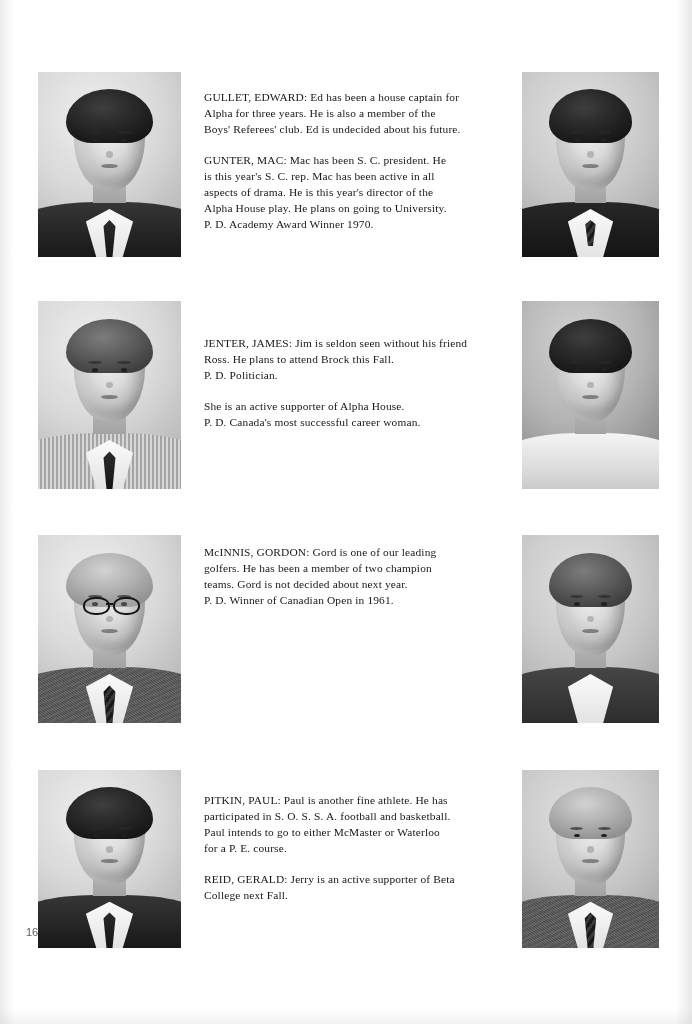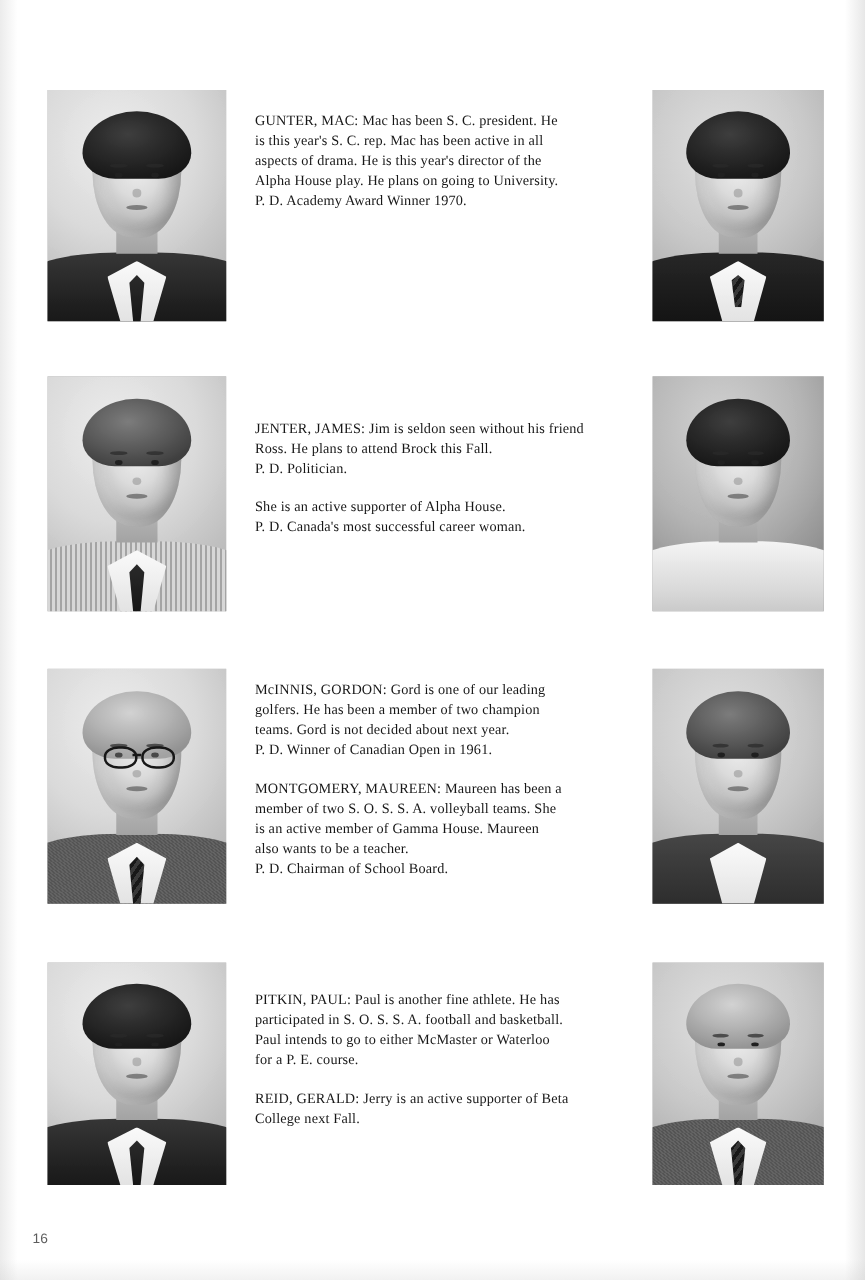--- a/index.html
+++ b/index.html
@@ -153,21 +153,21 @@
   .bio-entry + .bio-entry {
     margin-top: 15.5px;
   }
   .bio-entry p {
     margin: 0;
   }
 
   .page-number {
     position: absolute;
     left: 26px;
-    top: 985px;
+    top: 926px;
     font-size: 11px;
     color: #5d5d5d;
     font-family: "Liberation Sans", sans-serif;
   }
 
   .edge-smudge {
     position: absolute;
     pointer-events: none;
   }
   .edge-left {
@@ -310,20 +310,25 @@
         <div class="eye" style="left: 51.7175px; top: 63.724px; width: 6.165px; height: 3.7647px;"></div>
         <div class="brow" style="left: 75.6925px; top: 56.6129px; width: 13.015px; height: 2.9281px;"></div>
         <div class="eye" style="left: 79.1175px; top: 63.724px; width: 6.165px; height: 3.7647px;"></div>
         <div class="nose" style="left: 64.7325px; top: 76.273px; width: 7.535px; height: 6.2745px;"></div>
         <div class="mouth" style="left: 60.28px; top: 88.822px; width: 16.44px; height: 3.7647px;"></div>
       </div>
     </div>
   <div id="text-host">
       <div class="bio-block" style="top: 90px;">
         <div class="bio-entry">
+          <p>GULLET, EDWARD: Ed has been a house captain for</p>
+          <p>Alpha for three years. He is also a member of the</p>
+          <p>Boys' Referees' club.  Ed is undecided about his future.</p>
+        </div>
+        <div class="bio-entry">
           <p>GUNTER, MAC: Mac has been S. C. president. He</p>
           <p>is this year's S. C. rep. Mac has been active in all</p>
           <p>aspects of drama. He is this year's director of the</p>
           <p>Alpha House play. He plans on going to University.</p>
           <p>P. D. Academy Award Winner 1970.</p>
         </div>
       </div>
       <div class="bio-block" style="top: 336px;">
         <div class="bio-entry">
           <p>JENTER, JAMES: Jim is seldon seen without his friend</p>
@@ -335,27 +340,20 @@
           <p>P. D. Canada's most successful career woman.</p>
         </div>
       </div>
       <div class="bio-block" style="top: 545px;">
         <div class="bio-entry">
           <p>McINNIS, GORDON: Gord is one of our leading</p>
           <p>golfers. He has been a member of two champion</p>
           <p>teams. Gord is not decided about next year.</p>
           <p>P. D. Winner of Canadian Open in 1961.</p>
         </div>
-        <div class="bio-entry">
-          <p>MONTGOMERY, MAUREEN: Maureen has been a</p>
-          <p>member of two S. O. S. S. A.  volleyball teams. She</p>
-          <p>is an active member of Gamma House. Maureen</p>
-          <p>also wants to be a teacher.</p>
-          <p>P. D. Chairman of School Board.</p>
-        </div>
       </div>
       <div class="bio-block" style="top: 793px;">
         <div class="bio-entry">
           <p>PITKIN, PAUL: Paul is another fine athlete. He has</p>
           <p>participated in S. O. S. S. A.  football and basketball.</p>
           <p>Paul intends to go to either McMaster or Waterloo</p>
           <p>for a P. E. course.</p>
         </div>
         <div class="bio-entry">
           <p>REID, GERALD: Jerry is an active supporter of Beta</p>

